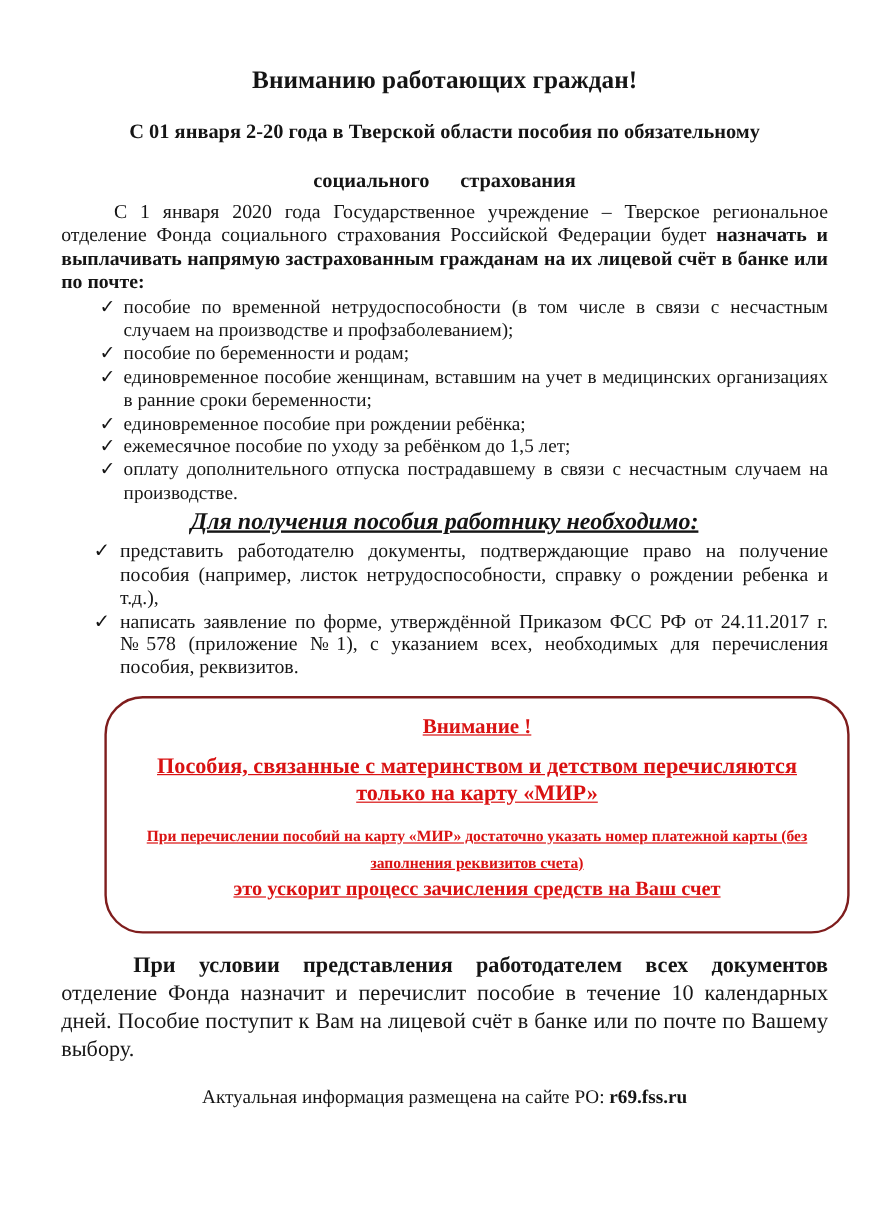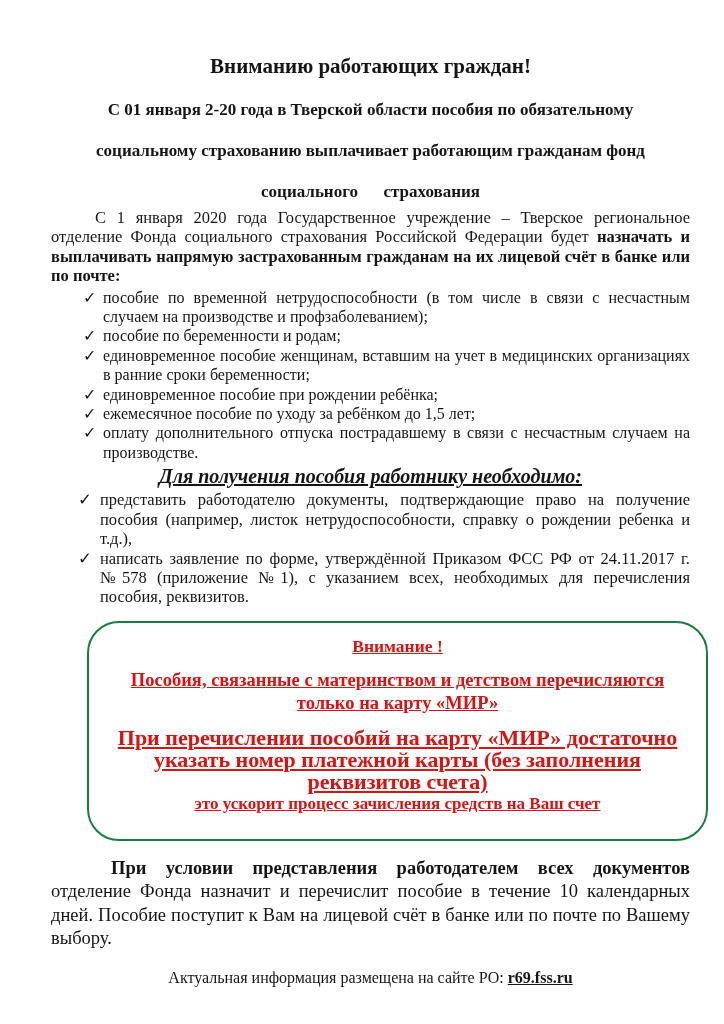--- a/index.html
+++ b/index.html
@@ -45,58 +45,57 @@
     text-align: center;
     font-weight: bold; font-style: italic; text-decoration: underline;
     font-size: 20px;
     margin: 3px 0 2px 0;
   }
 
   .notice-box {
     box-sizing: border-box;
     width: 621px;
     margin: 14px 0 0 36px;
-    border: 2px solid #15803d;
+    border: 2px solid #7f1d1d;
     border-radius: 32px;
     padding: 12px 24px 24px 24px;
     text-align: center;
     font-weight: bold;
   }
   .notice-box > div { text-decoration: underline; }
   .notice-title   { font-size: 17.5px; line-height: 22px; }
   .mir-statement  { font-size: 18.5px; line-height: 23px; margin-top: 12px; }
-  .mir-detail     { font-size: 22px;   line-height: 22px; margin-top: 12px; }
+  .mir-detail     { font-size: 13px;   line-height: 22px; margin-top: 12px; }
   .mir-benefit    { font-size: 17px;   line-height: 22px; }
 
   .closing {
     margin: 16px 0 0 0;
     font-size: 18.5px; line-height: 23.5px;
     text-align: justify; text-indent: 60px;
   }
 
   .footer {
     margin-top: 18px;
     text-align: center;
     font-size: 16px;
   }
-  .site-link { font-weight: bold; text-decoration: underline; color: inherit; cursor: pointer; }
+  .site-link { font-weight: bold; color: inherit; cursor: pointer; }
 
   .b { font-weight: bold; }
   .u { }
 </style>
 </head>
 <body>
 
 <div class="doc">
 
   <h1 class="title">Вниманию работающих граждан!</h1>
 
   <div class="subtitle">
     <div class="subtitle-line">С 01 января 2-20 года в Тверской области пособия по обязательному</div>
-    <div class="subtitle-line">социальному страхованию выплачивает работающим гражданам фонд</div>
     <div class="subtitle-line">социального      страхования</div>
   </div>
 
   <p class="intro"><span>С 1 января 2020 года Государственное учреждение – Тверское региональное отделение Фонда социального страхования Российской Федерации будет </span><span class="b">назначать и выплачивать </span><span class="b u">напрямую</span><span class="b"> застрахованным гражданам на их лицевой счёт в банке или по почте:</span></p>
 
   <ul class="checklist benefits">
     <li>
       <span class="check-icon">✓</span>
       <span>пособие по временной нетрудоспособности (в том числе в связи с несчастным случаем на производстве и профзаболеванием);</span>
     </li>

